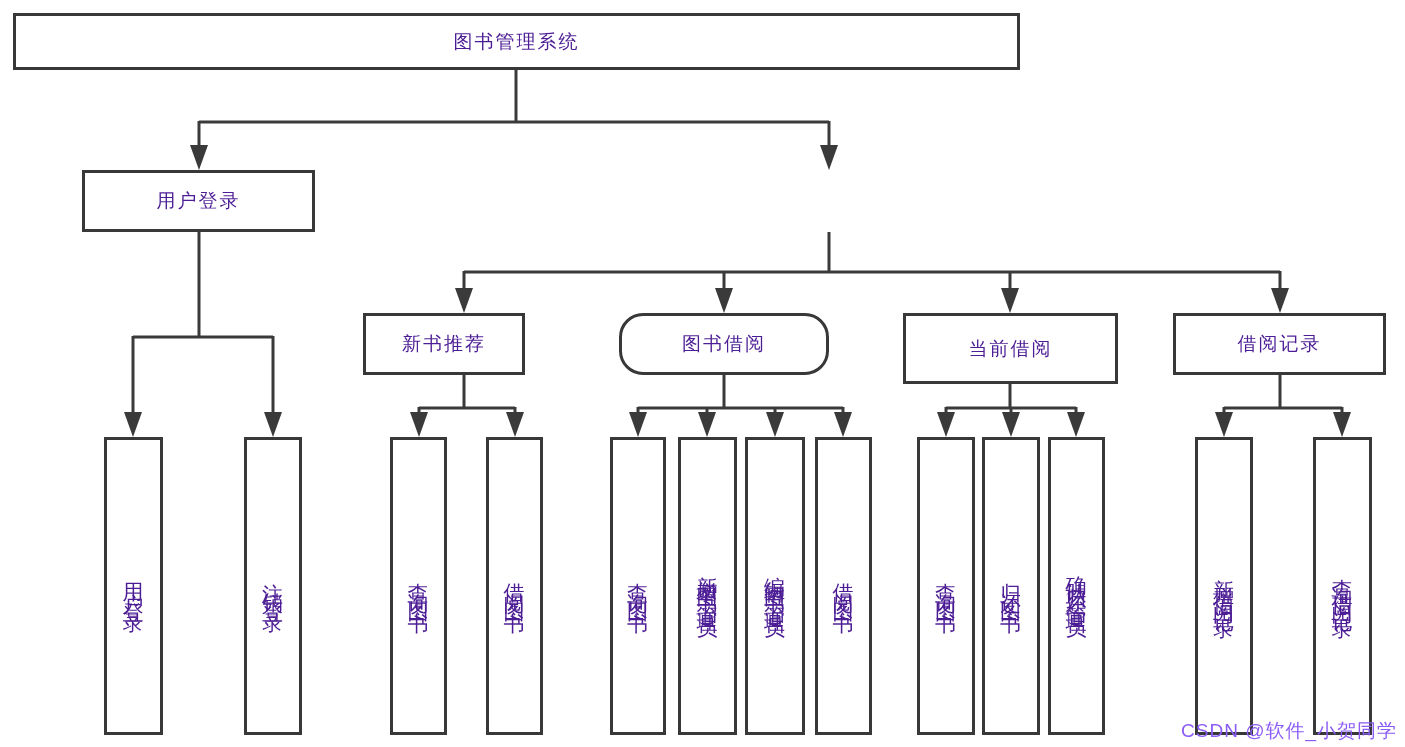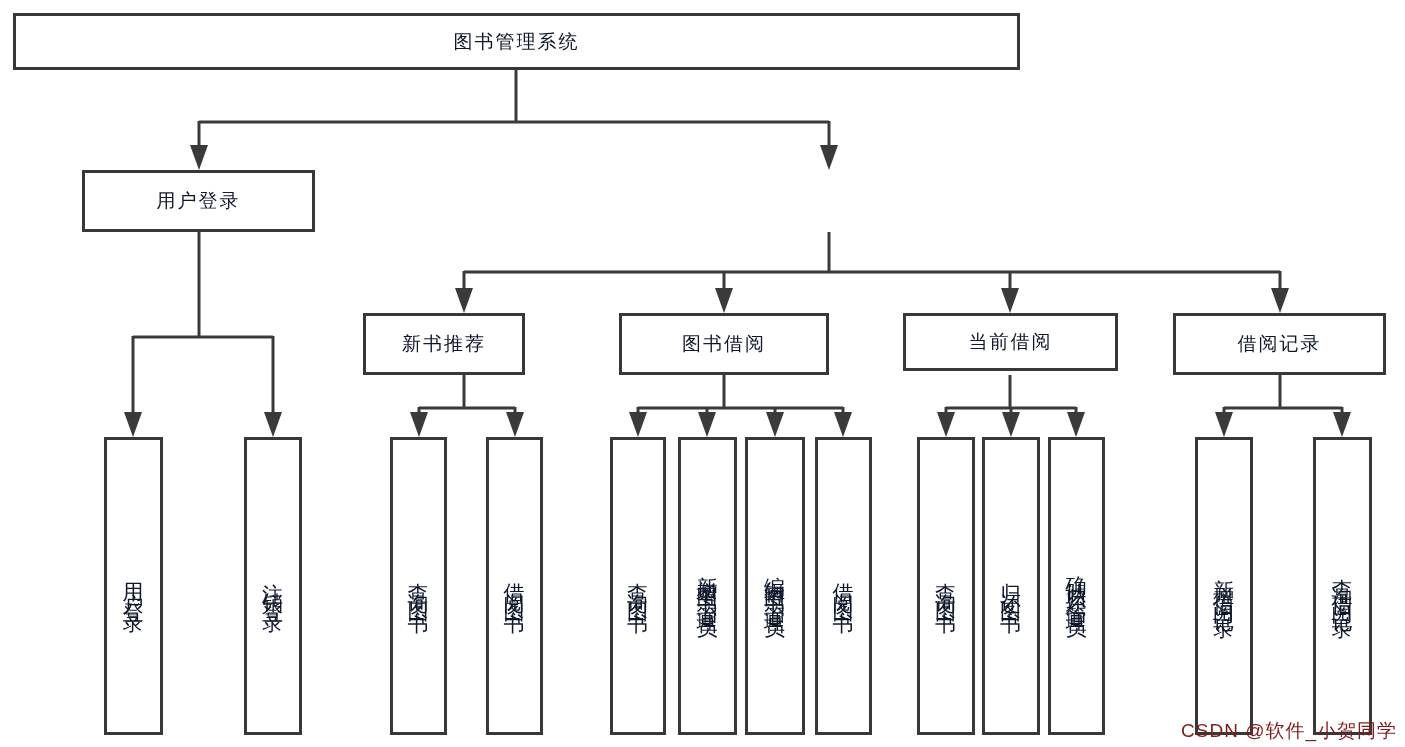--- a/index.html
+++ b/index.html
@@ -20,21 +20,21 @@
     left: 0; top: 0;
     width: 1405px;
     height: 747px;
     z-index: 0;
   }
   .node {
     position: absolute;
     box-sizing: border-box;
     border: 3px solid #383838;
     background: #ffffff;
-    color: #0f172a;
+    color: #4c1d95;
     display: flex;
     align-items: center;
     justify-content: center;
     z-index: 1;
   }
   .h-node {
     font-size: 19px;
     letter-spacing: 2px;
     white-space: nowrap;
   }
@@ -42,21 +42,21 @@
     writing-mode: vertical-rl;
     text-orientation: mixed;
     font-size: 21px;
     letter-spacing: 10px;
     line-height: 1;
   }
   .watermark {
     position: absolute;
     right: 8px;
     bottom: 3px;
-    color: #7f1d1d;
+    color: #8b5cf6;
     font-size: 19px;
     letter-spacing: 1px;
     z-index: 2;
     white-space: nowrap;
   }
   .connector {
     stroke: #3a3a3a;
     stroke-width: 3;
     fill: none;
   }
@@ -144,22 +144,22 @@
       <line class="connector" x1="1342" y1="407" x2="1342" y2="417"></line>
       <polygon class="arrowhead" points="1333,412 1351,412 1342,437"></polygon>
     </g>
   </svg>
 
   <div class="node h-node" style="left:13px; top:13px; width:1007px; height:57px;">图书管理系统</div>
 
   <div class="node h-node" style="left:82px; top:170px; width:233px; height:62px;">用户登录</div>
 
   <div class="node h-node" style="left:363px; top:313px; width:162px; height:62px;">新书推荐</div>
-  <div class="node h-node" style="left:619px; top:313px; width:210px; height:62px;">图书借阅</div>
-  <div class="node h-node" style="left:903px; top:313px; width:215px; height:58px;">当前借阅</div>
+  <div class="node h-node" style="left:619px; top:313px; width:210px; height:62px;border-radius:24px;">图书借阅</div>
+  <div class="node h-node" style="left:903px; top:313px; width:215px; height:71px;">当前借阅</div>
   <div class="node h-node" style="left:1173px; top:313px; width:213px; height:62px;">借阅记录</div>
 
   <div class="node v-node" style="left:104px; top:437px; width:59px; height:298px;">用户登录</div>
   <div class="node v-node" style="left:244px; top:437px; width:58px; height:298px;">注销登录</div>
 
   <div class="node v-node" style="left:390px; top:437px; width:57px; height:298px;">查询图书</div>
   <div class="node v-node" style="left:486px; top:437px; width:57px; height:298px;">借阅图书</div>
 
   <div class="node v-node" style="left:610px; top:437px; width:56px; height:298px;">查询图书</div>
   <div class="node v-node" style="left:678px; top:437px; width:59px; height:298px; letter-spacing:6px;">新增图书（管理员）</div>

